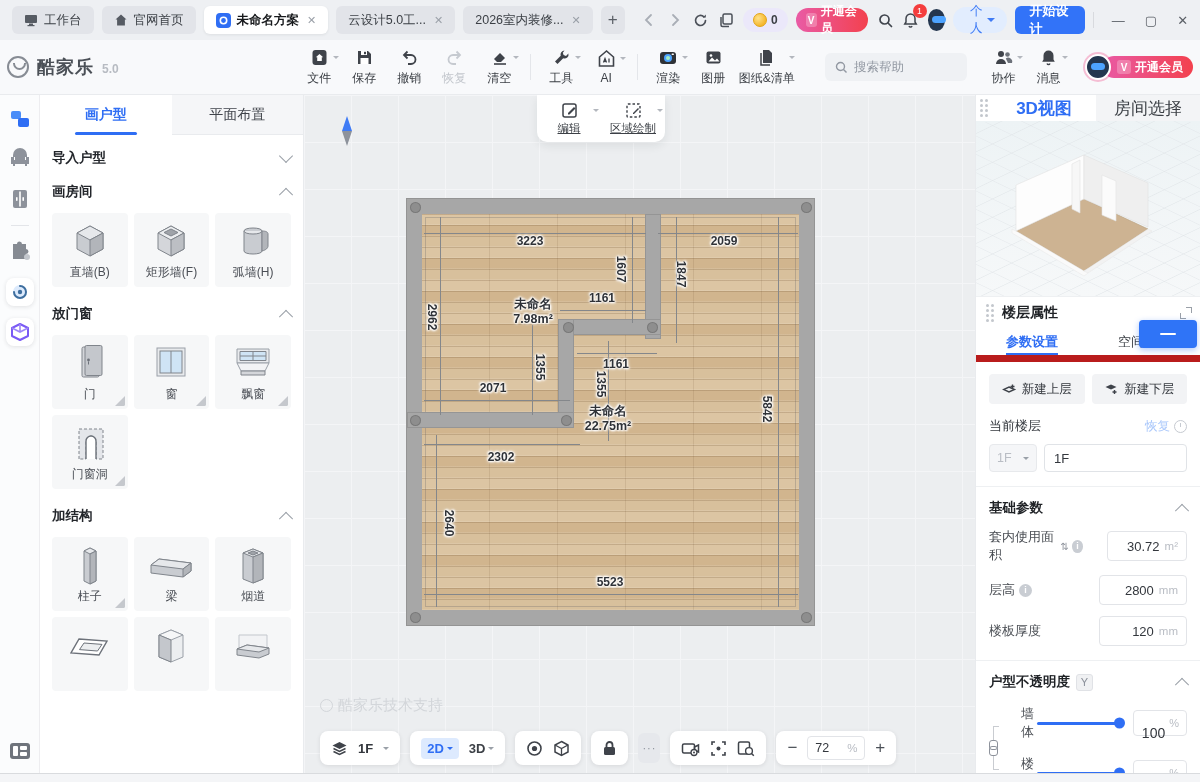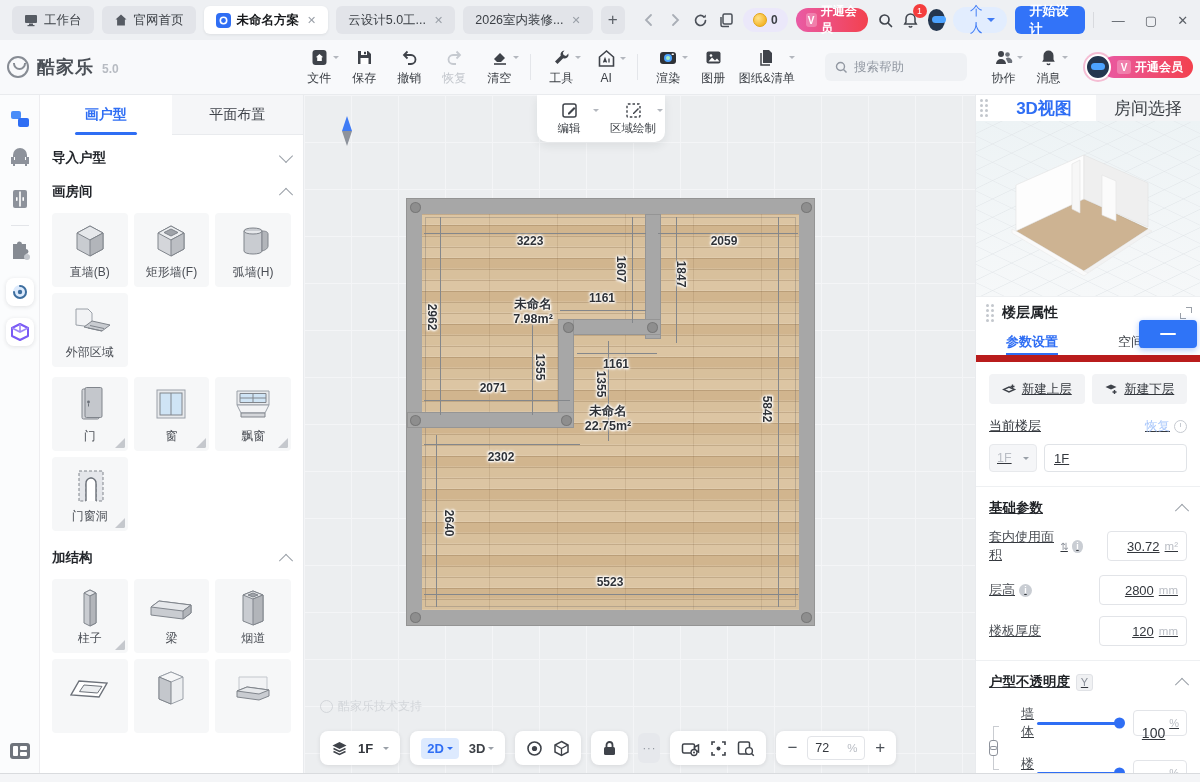--- a/index.html
+++ b/index.html
@@ -77,23 +77,23 @@
   .chev.down { transform:rotate(45deg); margin-top:-4px; }
 
   
   .canvas { flex:1; position:relative; background-color:#eceef0;
     background-image:linear-gradient(#f4f5f7 1px,transparent 1px),linear-gradient(90deg,#f4f5f7 1px,transparent 1px);
     background-size:47px 47px; overflow:hidden; }
   .compass { position:absolute; left:38px; top:16px; width:10px; }
   .compass .n { width:0; height:0; border:5px solid transparent; border-bottom:15px solid #3f7bf5; }
   .compass .s { width:0; height:0; border:5px solid transparent; border-top:15px solid #8d929b; }
   .floatcard { position:absolute; left:233px; top:0; width:128px; height:47px; background:#fff; border-radius:0 0 10px 10px; box-shadow:0 4px 10px rgba(30,34,40,.08); display:flex; }
-  .ftool { flex:1; display:flex; flex-direction:column; align-items:center; justify-content:center; gap:2px; font-size:11.5px; color:#3c4046; position:relative; }
+  .ftool { flex:1; display:flex; flex-direction:column; align-items:center; justify-content:center; gap:2px; font-size:11.5px; color:#3c4046; position:relative;text-decoration:underline; }
   .ftool::after { content:""; position:absolute; right:2px; top:14px; border:3px solid transparent; border-top-color:#b3b7be; }
-  .watermark { position:absolute; left:16px; bottom:58px; font-size:12px; color:#d3d6da; display:flex; gap:5px; align-items:center; }
+  .watermark { position:absolute; left:16px; bottom:58px; font-size:15px; color:#d3d6da; display:flex; gap:5px; align-items:center; }
   .wm-circ { width:13px; height:13px; border:1.3px solid #d3d6da; border-radius:50%; }
 
   
   .plan { position:absolute; left:103px; top:104px; width:407px; height:426px; border:15px solid #a7a7a7; outline:1px solid #949494;
     background-color:#d6bc97;
     background-image:
       repeating-linear-gradient(0deg, rgba(255,255,255,.10) 0 1px, transparent 1px 11px),
       repeating-linear-gradient(0deg, transparent 0 10px, rgba(96,66,34,.20) 10px 11px),
       repeating-linear-gradient(90deg, transparent 0 67px, rgba(96,66,34,.12) 67px 68px),
       repeating-linear-gradient(0deg, #d8c09c 0 11px, #d1b58e 11px 22px, #dcc5a3 22px 33px);
@@ -145,21 +145,21 @@
   .rtab.active { background:#fff; color:#2f6ef4; font-weight:bold; }
   .view3d { height:175px; flex:none; }
   .fp-head { height:33px; border-top:1px solid #eef0f2; display:flex; align-items:center; gap:6px; padding:0 8px; flex:none; }
   .fp-title { font-size:14px; font-weight:bold; color:#1f2226; flex:1; }
   .fp-tabs { height:33px; display:flex; flex:none; border-bottom:7px solid #b91c1c; }
   .fptab { flex:1; display:flex; align-items:center; justify-content:center; font-size:13px; color:#3c4046; position:relative; }
   .fptab.active { color:#2f6ef4; font-weight:bold; }
   .fptab.active::after { content:""; position:absolute; bottom:0; left:50%; transform:translateX(-50%); width:52px; height:2.5px; background:#2f6ef4; }
   .bluefloat { position:absolute; top:225px; right:3px; width:58px; height:28px; background:#2f74f7; border-radius:4px; z-index:6; display:flex; align-items:center; justify-content:center; box-shadow:0 2px 6px rgba(47,116,247,.4); }
   .bluefloat i { width:16px; height:2.5px; background:#fff; border-radius:2px; }
-  .fp-body { padding:12px 13px; font-size:13px; overflow:hidden;text-decoration:underline; }
+  .fp-body { padding:12px 13px; font-size:13px; overflow:hidden; }
   .btnrow { display:flex; gap:7px; }
   .lbtn { flex:1; height:30px; background:#f2f3f5; border-radius:4px; display:flex; align-items:center; justify-content:center; gap:5px; font-size:12.5px; color:#33373d; }
   .row { display:flex; align-items:center; justify-content:space-between; margin-top:13px; }
   .restore { color:#a9c7fb; font-size:12.5px; display:flex; align-items:center; gap:4px; }
   .clockico { width:13px; height:13px; border-radius:50%; border:1.4px solid #c6cad1; position:relative; }
   .clockico::after { content:""; position:absolute; left:5px; top:2px; width:1.4px; height:4px; background:#c6cad1; }
   .selrow { display:flex; gap:7px; margin-top:9px; }
   .fsel { width:48px; height:28px; background:#f5f6f8; border:1px solid #e7e9ec; border-radius:4px; display:flex; align-items:center; justify-content:space-between; padding:0 7px; color:#b9bdc4; font-size:12.5px; }
   .finput { flex:1; height:28px; border:1px solid #e0e3e7; border-radius:4px; display:flex; align-items:center; padding:0 9px; font-size:13px; color:#33373d; }
   .hr { height:1px; background:#eef0f2; margin:14px -13px 0; }
@@ -498,30 +498,24 @@
         <div class="card">
           <span class="cicon">
               <svg width="42" height="40" viewBox="0 0 42 40">
                 <path d="M12 10c0-4 18-4 18 0v20c0 4-18 4-18 0z" fill="#c9ccd1" stroke="#80858c"></path>
                 <path d="M12 10c0 4 18 4 18 0" fill="#e6e8eb" stroke="#80858c"></path>
                 <path d="M30 10v20c4-1 6-3 6-5V13c0-2-2-3-6-3z" fill="#b2b5ba" stroke="#80858c"></path>
               </svg>
             </span>
           <span class="clabel">弧墙(H)</span>
         </div>
-        <div class="card">
-          <span class="cicon">
-              <svg width="44" height="40" viewBox="0 0 44 40">
-                <path d="M8 8h12l4 4v14l-16-2z" fill="#f2f3f5" stroke="#9aa0a8"></path>
-                <path d="m16 26 18 4 8-6-18-4z" fill="#c9ccd1" stroke="#80858c"></path>
-                <path d="m20 27 14 3M22 24.5l14 3" stroke="#80858c"></path>
-              </svg>
-            </span>
-          <span class="clabel">外部区域</span>
-        </div>
+      </div>
+      <div class="sec-h">
+        <span>放门窗</span>
+          <span class="chev up"></span>
       </div>
       <div class="grid3">
         <div class="card more">
           <span class="cicon">
               <svg width="34" height="40" viewBox="0 0 34 40">
                 <rect x="9" y="4" width="17" height="30" rx="1.5" fill="#d4d6da" stroke="#80858c"></rect>
                 <rect x="12" y="2.5" width="17" height="30" rx="1.5" fill="#c4c7cc" stroke="#80858c"></rect>
                 <circle cx="15.5" cy="17" r="1.4" fill="#6d727a"></circle>
                 <path d="M15.5 18.5v3" stroke="#6d727a"></path>
               </svg>

